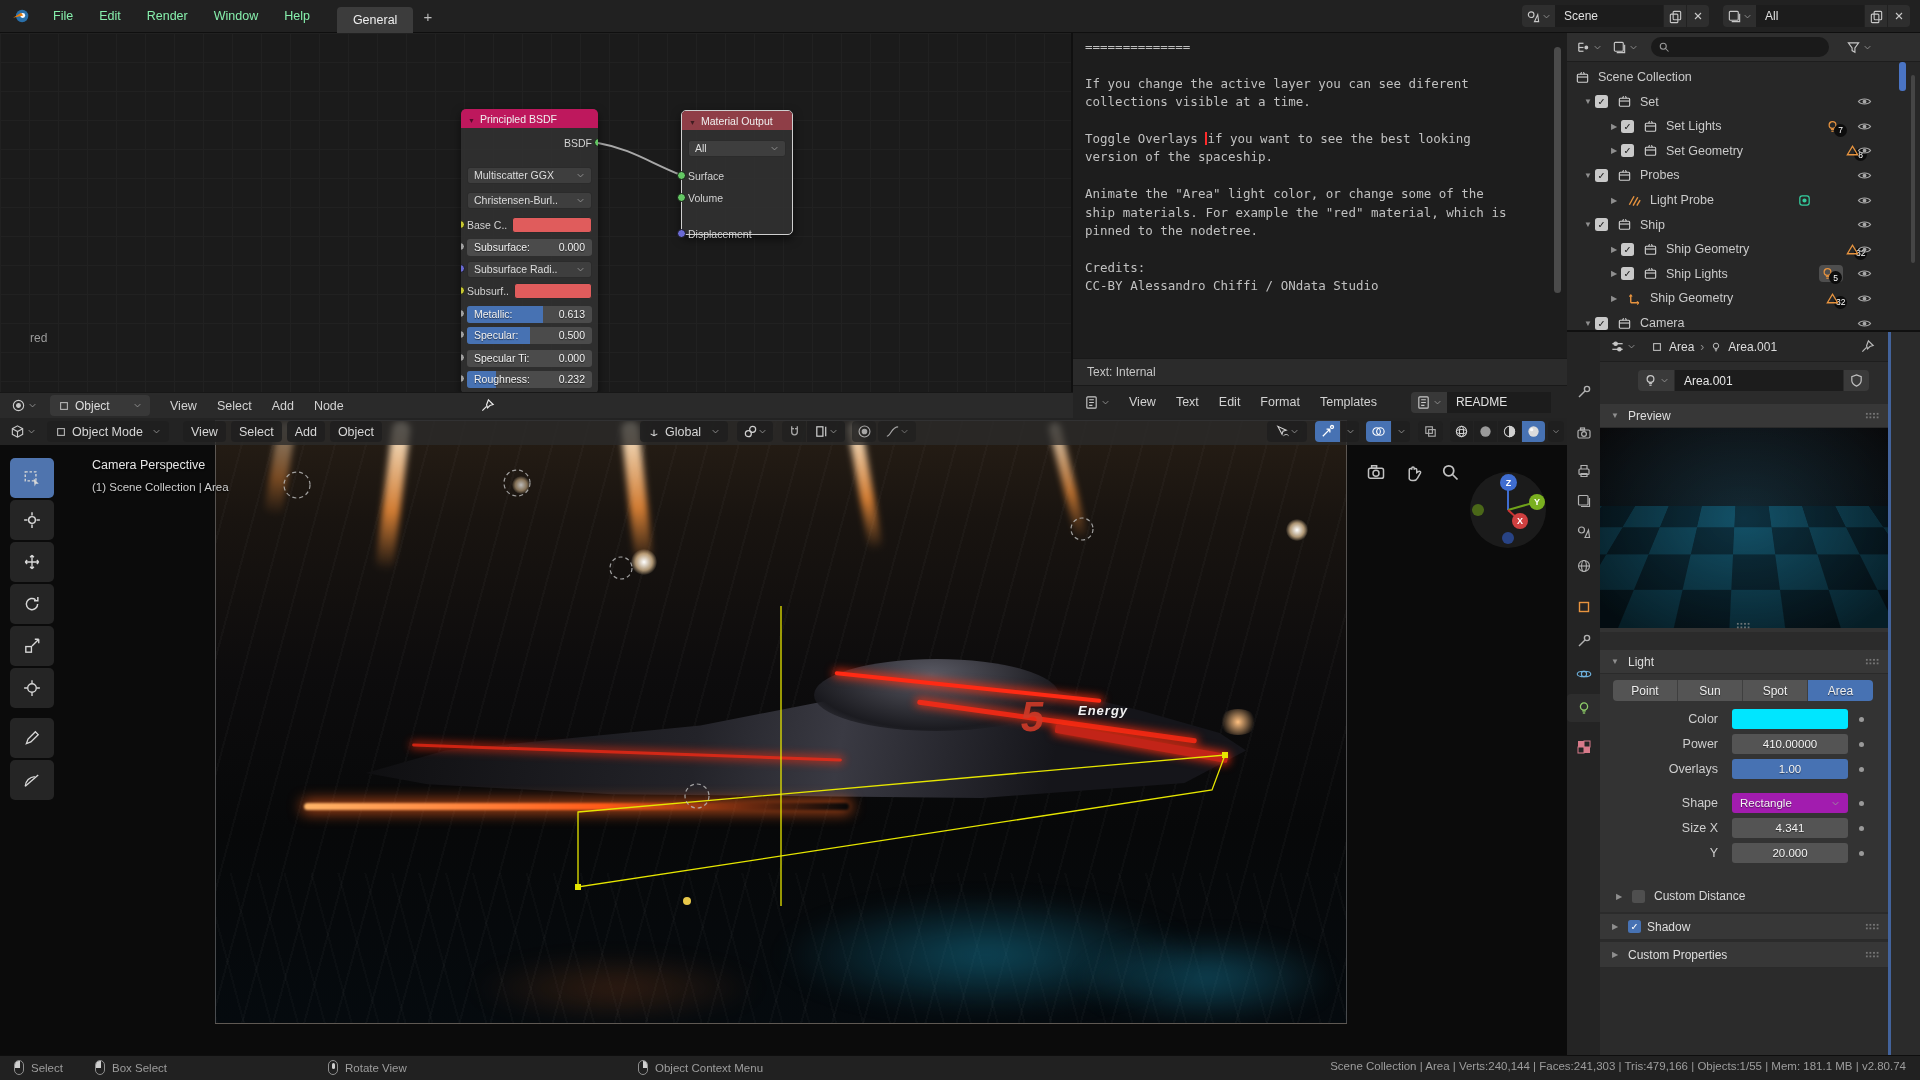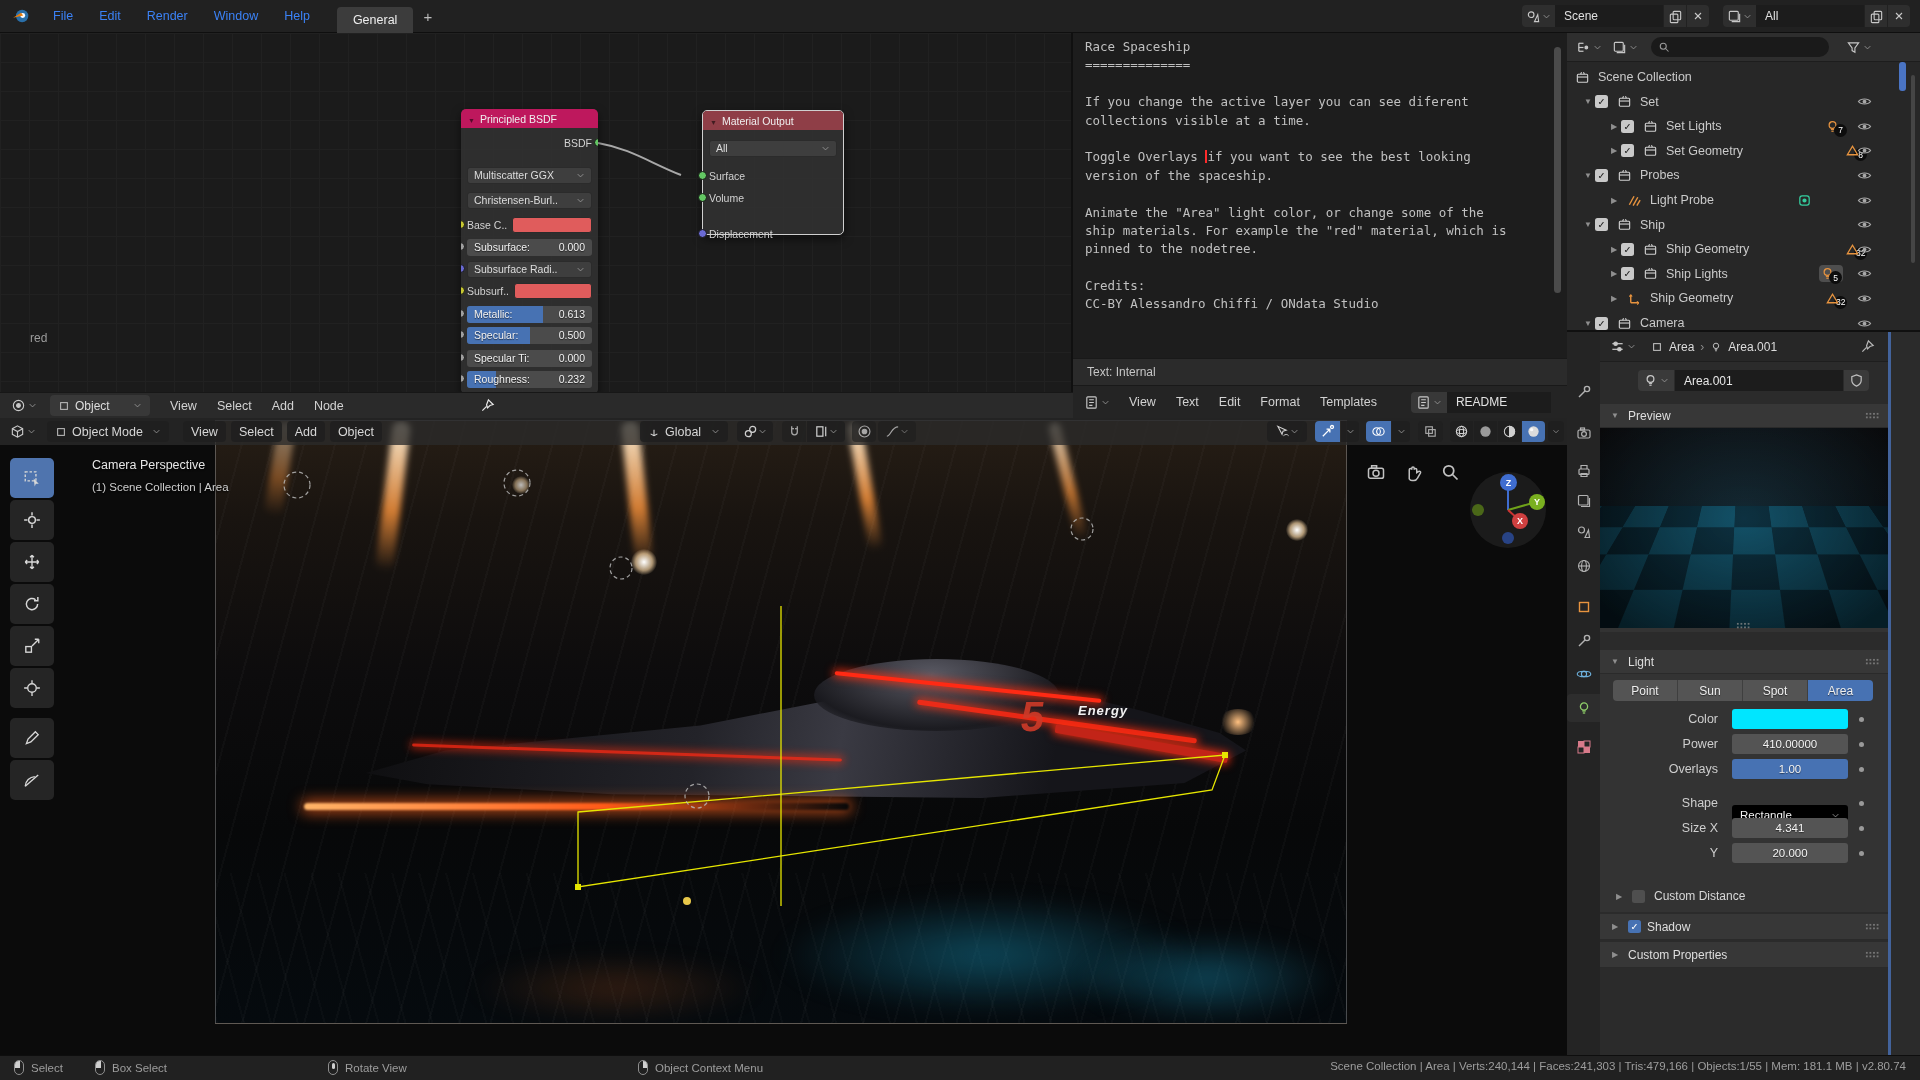--- a/index.html
+++ b/index.html
@@ -7,21 +7,21 @@
   #app{position:relative;width:1920px;height:1080px;overflow:hidden;background:#161616;
        font-family:"Liberation Sans","DejaVu Sans",sans-serif;font-size:12px;color:#c8c8c8}
   .abs{position:absolute}
   .ic{width:15px;height:15px;flex:0 0 auto}
   .ic12{width:12px;height:12px}.ic18{width:18px;height:18px}
   svg{display:block}
   .row{display:flex;align-items:center}
   .chev{width:9px;height:9px;color:#9a9a9a}
   
   #topbar{left:0;top:0;width:1920px;height:33px;background:#212121;border-bottom:1px solid #0f0f0f;display:flex;align-items:center}
-  .tmenu{color:#3b82f6;padding:0 13px;font-size:12.5px}
+  .tmenu{color:#86efac;padding:0 13px;font-size:12.5px}
   #wstab{background:#3c3c3c;border-radius:4px 4px 0 0;height:26px;margin-top:7px;display:flex;align-items:center;padding:0 16px;color:#eee;font-size:12.5px}
   .plus{color:#bbb;font-size:15px;padding:0 10px}
   .idpill{display:flex;height:22px;margin-left:14px}
   .idpill .icbtn{background:#2e2e2e;border-radius:4px 0 0 4px;height:22px;display:flex;align-items:center;padding:0 4px;gap:1px}
   .idpill .val{background:#1c1c1c;height:22px;display:flex;align-items:center;padding:0 9px;min-width:108px;color:#e0e0e0}
   .idpill .sq{background:#2e2e2e;width:22px;height:22px;display:flex;align-items:center;justify-content:center;margin-left:1px}
   .idpill .sq:last-child{border-radius:0 4px 4px 0}
   
   #shader{left:0;top:33px;width:1073px;height:359px;background:#1b1b1b;overflow:hidden;
     background-image:linear-gradient(#212121 1px,transparent 1px),linear-gradient(90deg,#212121 1px,transparent 1px);
@@ -483,21 +483,21 @@
             <span class="sk skL gray"></span>
             <div class="nslider">
               <div class="fill" style="width:23%"></div>
               <span>Roughness:</span>
               <span class="v">0.232</span>
             </div>
           </div>
       </div>
     </div>
 
-    <div class="node" style="left:702px;top:77px;width:142px;height:125px;border:1px solid #cfcfcf">
+    <div class="node" style="left:681px;top:77px;width:112px;height:125px;border:1px solid #cfcfcf">
       <div class="nhead" style="background:#8f3e47">
           <span class="disc-open"></span>
           <span>Material Output</span>
         </div>
       <div class="nbody">
         <div class="nrow" style="margin-top:8px">
             <div class="npill">
               <span>All</span>
               <svg class="chev" viewBox="0 0 16 16">
                 <use href="#i-chev"></use>
@@ -542,21 +542,20 @@
     <span class="hmenu">Select</span>
     <span class="hmenu">Add</span>
     <span class="hmenu">Node</span>
     <svg class="ic" viewBox="0 0 16 16" style="position:absolute;left:480px;color:#e8e8e8">
         <use href="#i-pin"></use>
       </svg>
   </div>
 
   <div id="texted" class="abs">
     <div style="padding-top:5px">
-      <div class="tline">Race Spaceship</div>
       <div class="tline">==============</div>
       <div class="tline"></div>
       <div class="tline">If you change the active layer you can see diferent</div>
       <div class="tline">collections visible at a time.</div>
       <div class="tline"></div>
       <div class="tline"><span>Toggle Overlays </span><span class="cursor"></span><span>if you want to see the best looking</span></div>
       <div class="tline">version of the spaceship.</div>
       <div class="tline"></div>
       <div class="tline">Animate the "Area" light color, or change some of the</div>
       <div class="tline">ship materials. For example the "red" material, which is</div>
@@ -907,21 +906,21 @@
     <span class="plabel" style="top:377px">Color</span>
     <div class="pfield" style="top:377px;background:#00e6ff"></div>
     <span class="pdot" style="top:385px"></span>
     <span class="plabel" style="top:402px">Power</span>
     <div class="pfield" style="top:402px">410.00000</div>
     <span class="pdot" style="top:410px"></span>
     <span class="plabel" style="top:427px">Overlays</span>
     <div class="pfield" style="top:427px;background:#4772b3">1.00</div>
     <span class="pdot" style="top:435px"></span>
     <span class="plabel" style="top:461px">Shape</span>
-    <div class="pfield" style="top:473px;background:#000000;justify-content:flex-start;padding:0 8px">
+    <div class="pfield" style="top:461px;background:#a21caf;justify-content:flex-start;padding:0 8px">
         <span>Rectangle</span>
         <svg class="chev" viewBox="0 0 16 16" style="margin-left:auto">
           <use href="#i-chev"></use>
         </svg>
       </div>
     <span class="pdot" style="top:469px"></span>
     <span class="plabel" style="top:486px">Size X</span>
     <div class="pfield" style="top:486px">4.341</div>
     <span class="pdot" style="top:494px"></span>
     <span class="plabel" style="top:511px">Y</span>

